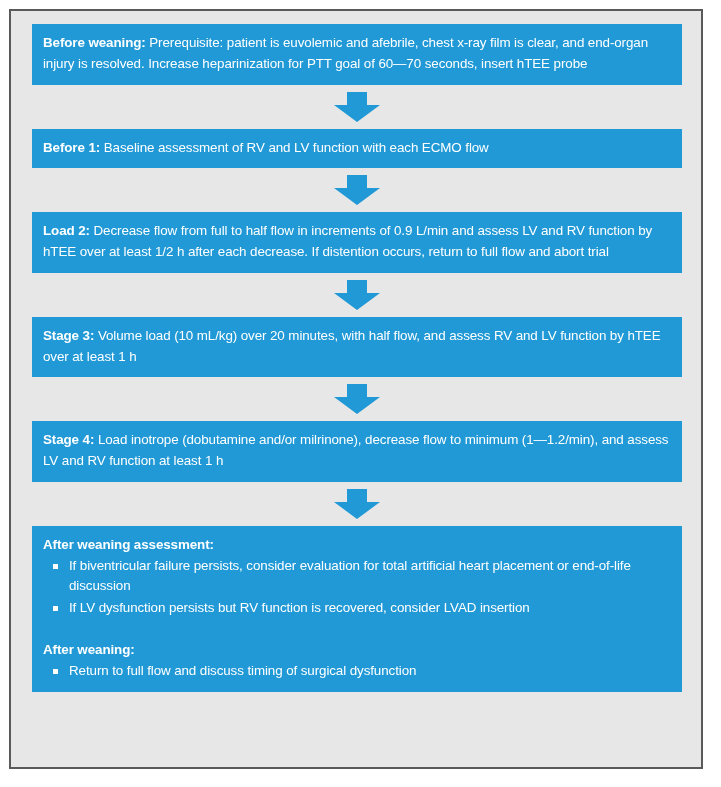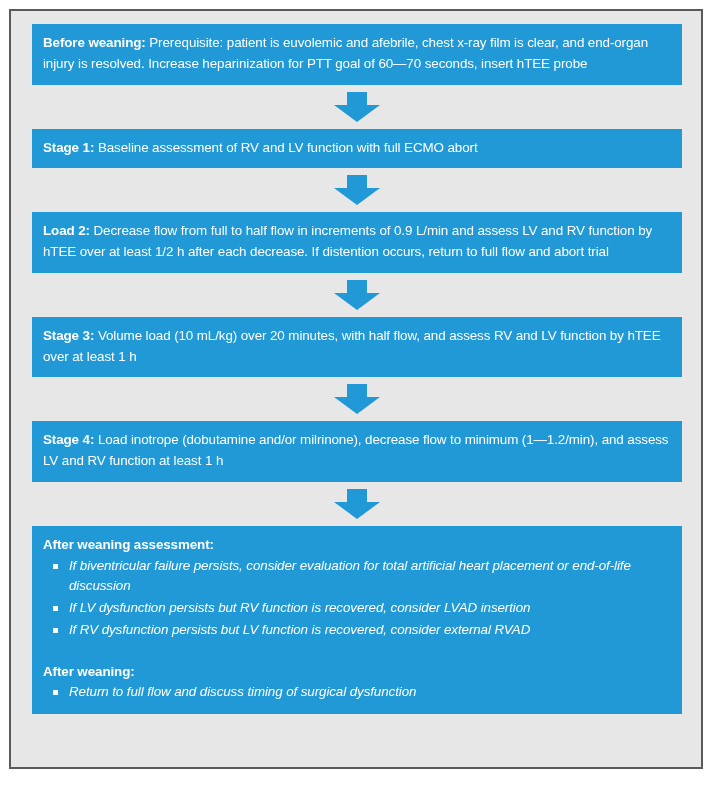--- a/index.html
+++ b/index.html
@@ -74,21 +74,20 @@
     list-style: none;
     margin: 0;
     padding: 0;
   }
 
   ul.bullets li {
     position: relative;
     padding-left: 26px;
     margin: 0 0 1px 0;
     line-height: 1.55;
-    font-style: italic;
   }
 
   ul.bullets li .sq {
     position: absolute;
     left: 10px;
     top: 8px;
     width: 5px;
     height: 5px;
     background: #ffffff;
   }
@@ -107,21 +106,21 @@
       <p><span class="lead">Before weaning:</span><span> Prerequisite: patient is euvolemic and afebrile, chest x-ray film is clear, and end-organ injury is resolved. Increase heparinization for PTT goal of 60—70 seconds, insert hTEE probe</span></p>
     </div>
 
     <div class="arrow-wrap">
       <svg width="46" height="30" viewBox="0 0 46 30">
         <polygon points="13,0 33,0 33,13 46,13 23,30 0,13 13,13" fill="#2099d6"></polygon>
       </svg>
     </div>
 
     <div class="flow-box">
-      <p><span class="lead">Stage 1:</span><span> Baseline assessment of RV and LV function with full ECMO abort</span></p>
+      <p><span class="lead">Before 1:</span><span> Baseline assessment of RV and LV function with each ECMO flow</span></p>
     </div>
 
     <div class="arrow-wrap">
       <svg width="46" height="30" viewBox="0 0 46 30">
         <polygon points="13,0 33,0 33,13 46,13 23,30 0,13 13,13" fill="#2099d6"></polygon>
       </svg>
     </div>
 
     <div class="flow-box">
       <p><span class="lead">Load 2:</span><span> Decrease flow from full to half flow in increments of 0.9 L/min and assess LV and RV function by hTEE over at least 1/2 h after each decrease. If distention occurs, return to full flow and abort trial</span></p>
@@ -151,21 +150,20 @@
       <svg width="46" height="30" viewBox="0 0 46 30">
         <polygon points="13,0 33,0 33,13 46,13 23,30 0,13 13,13" fill="#2099d6"></polygon>
       </svg>
     </div>
 
     <div class="flow-box">
       <p class="summary-head">After weaning assessment:</p>
       <ul class="bullets">
         <li><span class="sq"></span><span>If biventricular failure persists, consider evaluation for total artificial heart placement or end-of-life discussion</span></li>
         <li><span class="sq"></span><span>If LV dysfunction persists but RV function is recovered, consider LVAD insertion</span></li>
-        <li><span class="sq"></span><span>If RV dysfunction persists but LV function is recovered, consider external RVAD</span></li>
       </ul>
 
       <div class="gap-block"></div>
 
       <p class="summary-head">After weaning:</p>
       <ul class="bullets">
         <li><span class="sq"></span><span> Return to full flow and discuss timing of surgical dysfunction</span></li>
       </ul>
     </div>
 

